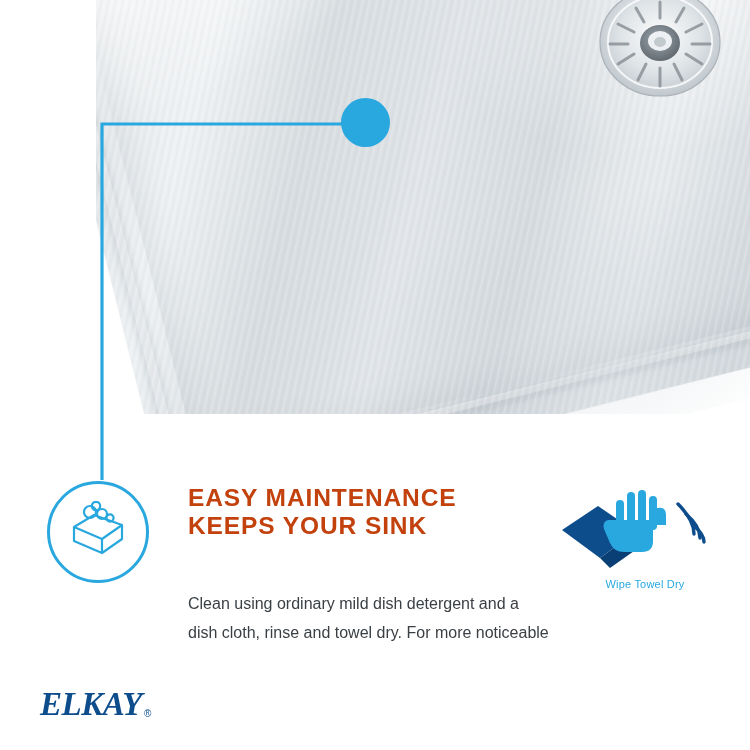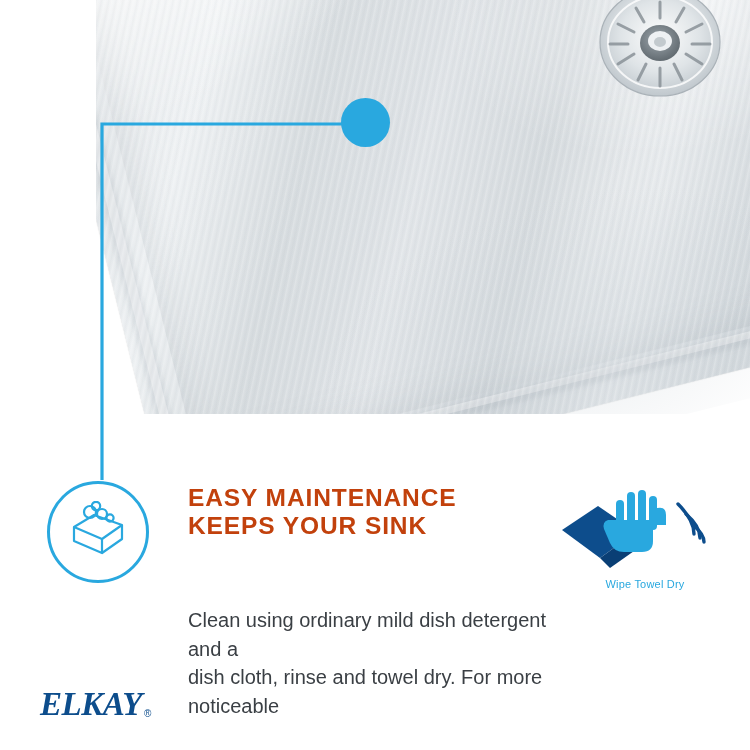--- a/index.html
+++ b/index.html
@@ -169,23 +169,22 @@
     font-size: 24.5px;
     line-height: 28px;
     letter-spacing: 0.9px;
   }
   .headline .ln { display: block; }
   .body-copy {
     position: absolute;
     left: 188px; top: 590px;
     width: 375px;
     color: #3a3f44;
-    font-size: 20px;
+    font-size: 16px;
     line-height: 28.5px;
-    margin-top: 16px;
   }
   .body-copy .ln { display: block; }
 
   
   .wipe {
     position: absolute;
     left: 560px; top: 486px;
     width: 160px; height: 86px;
   }
   .wipe-caption {

